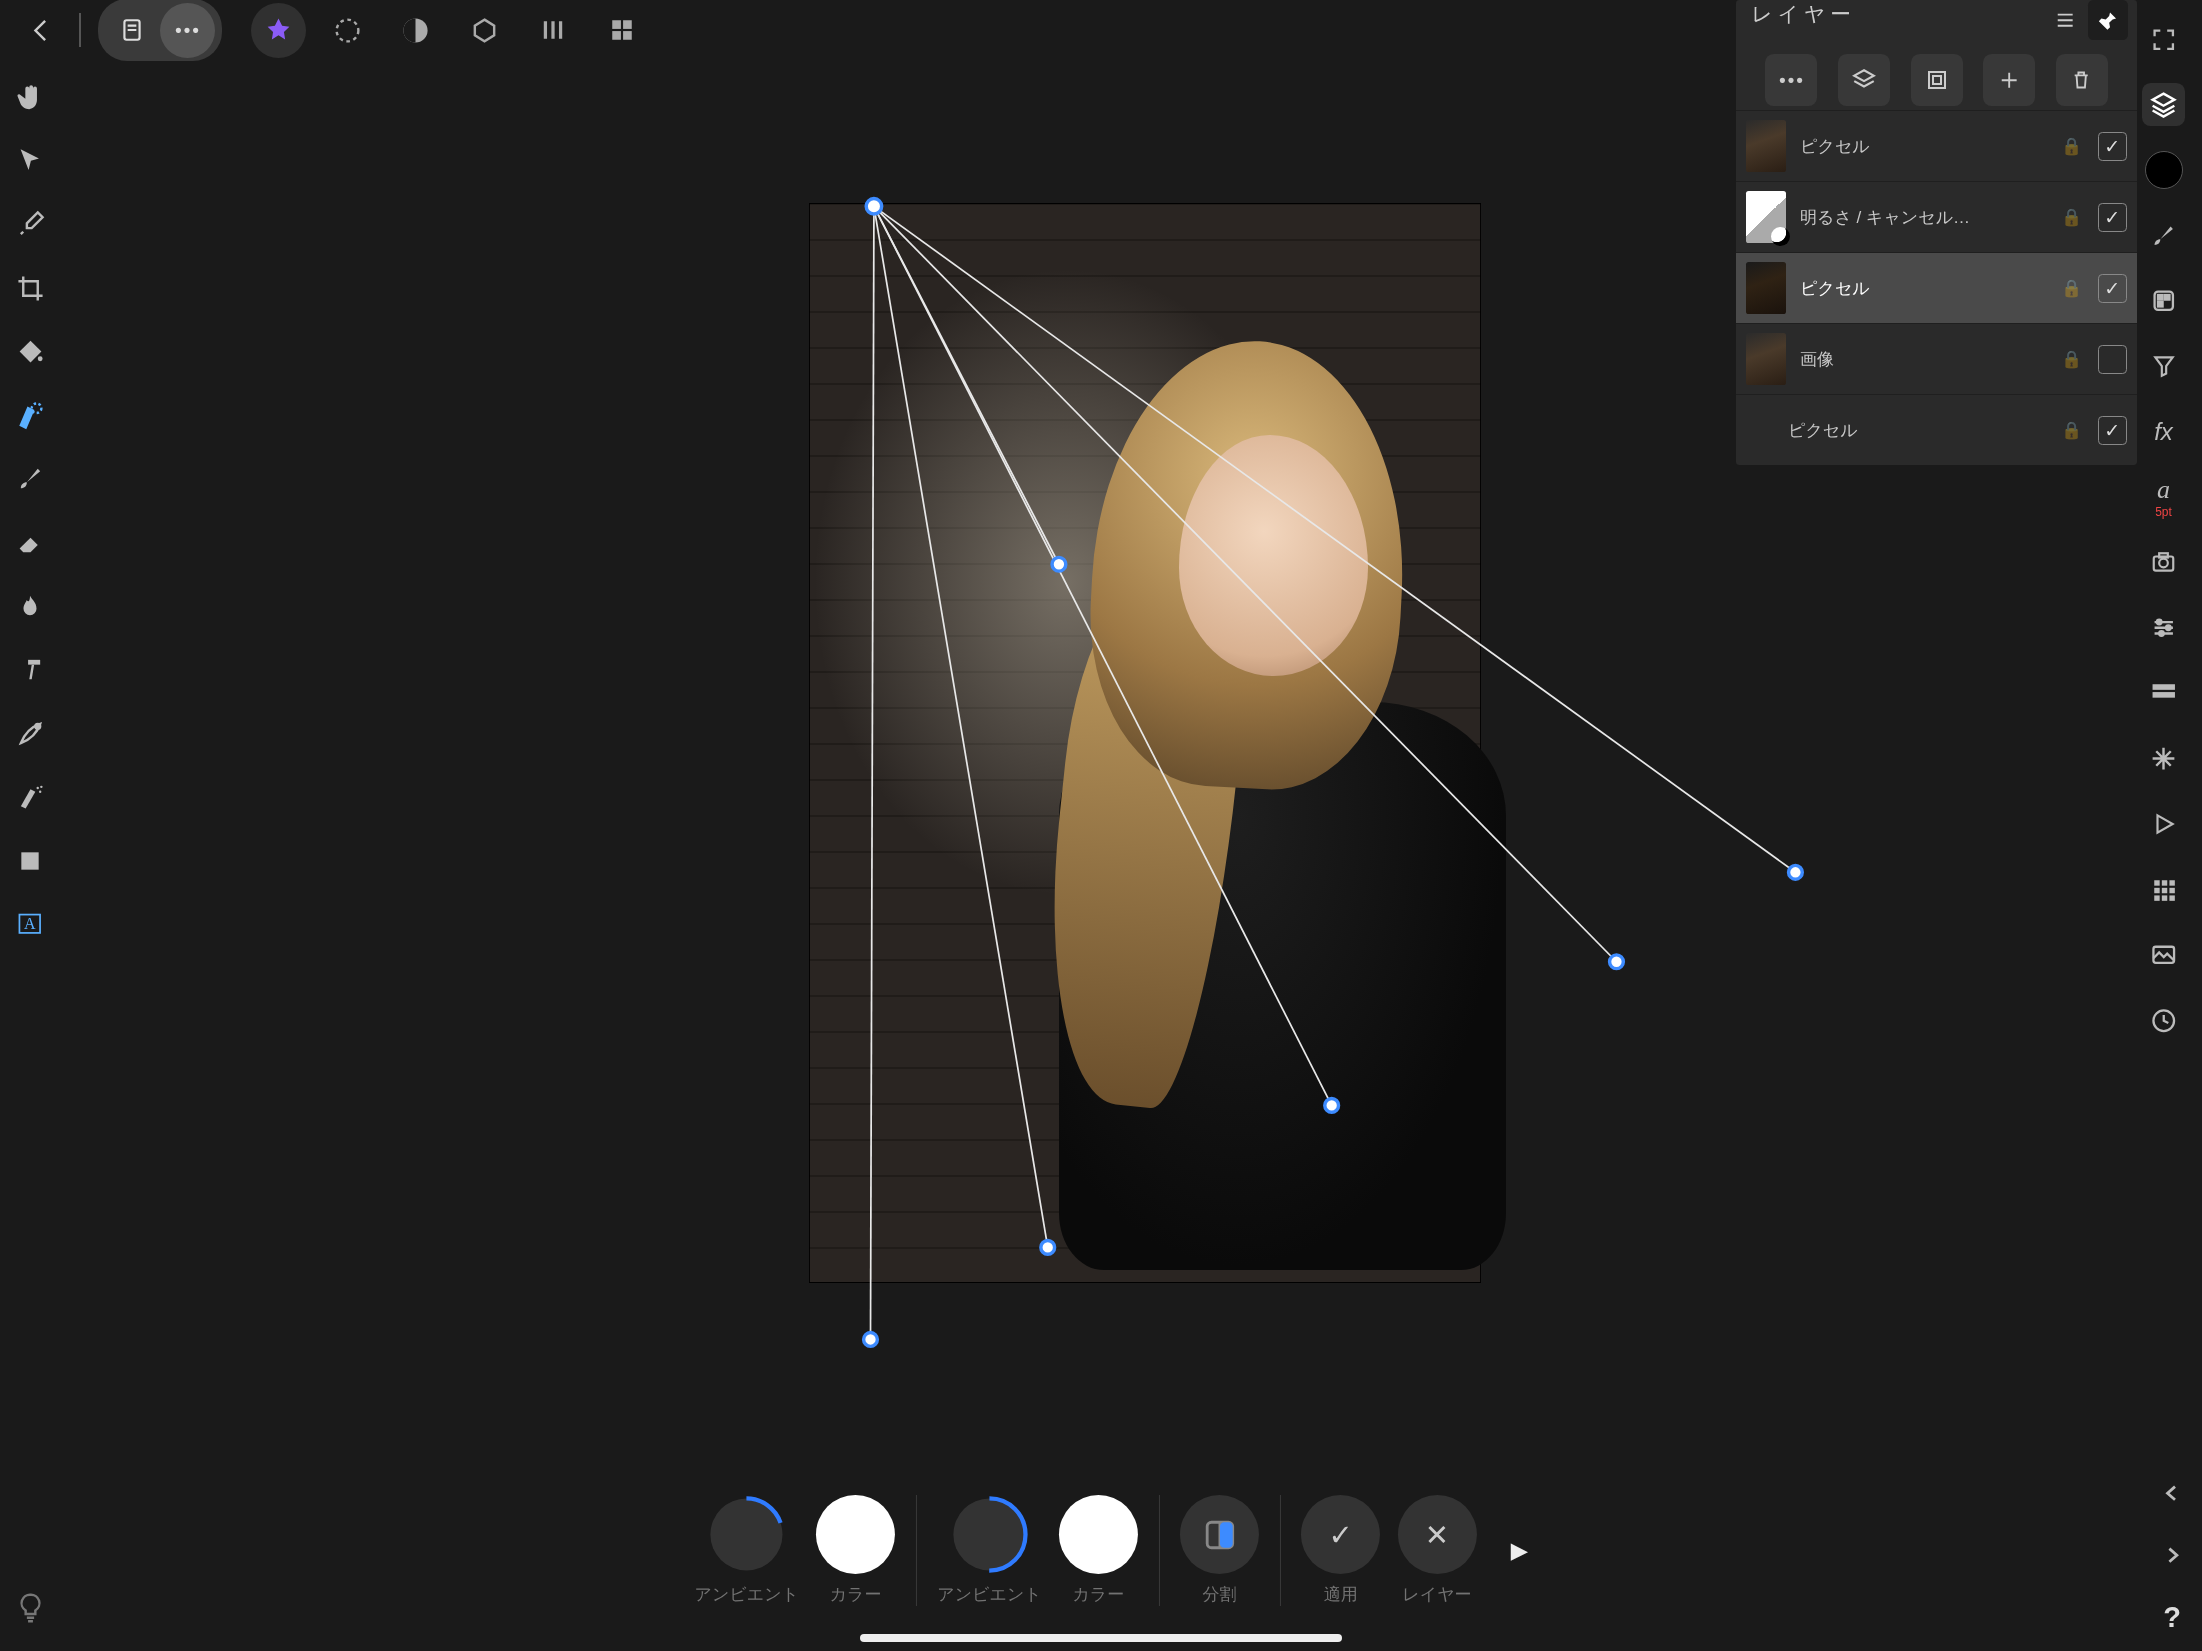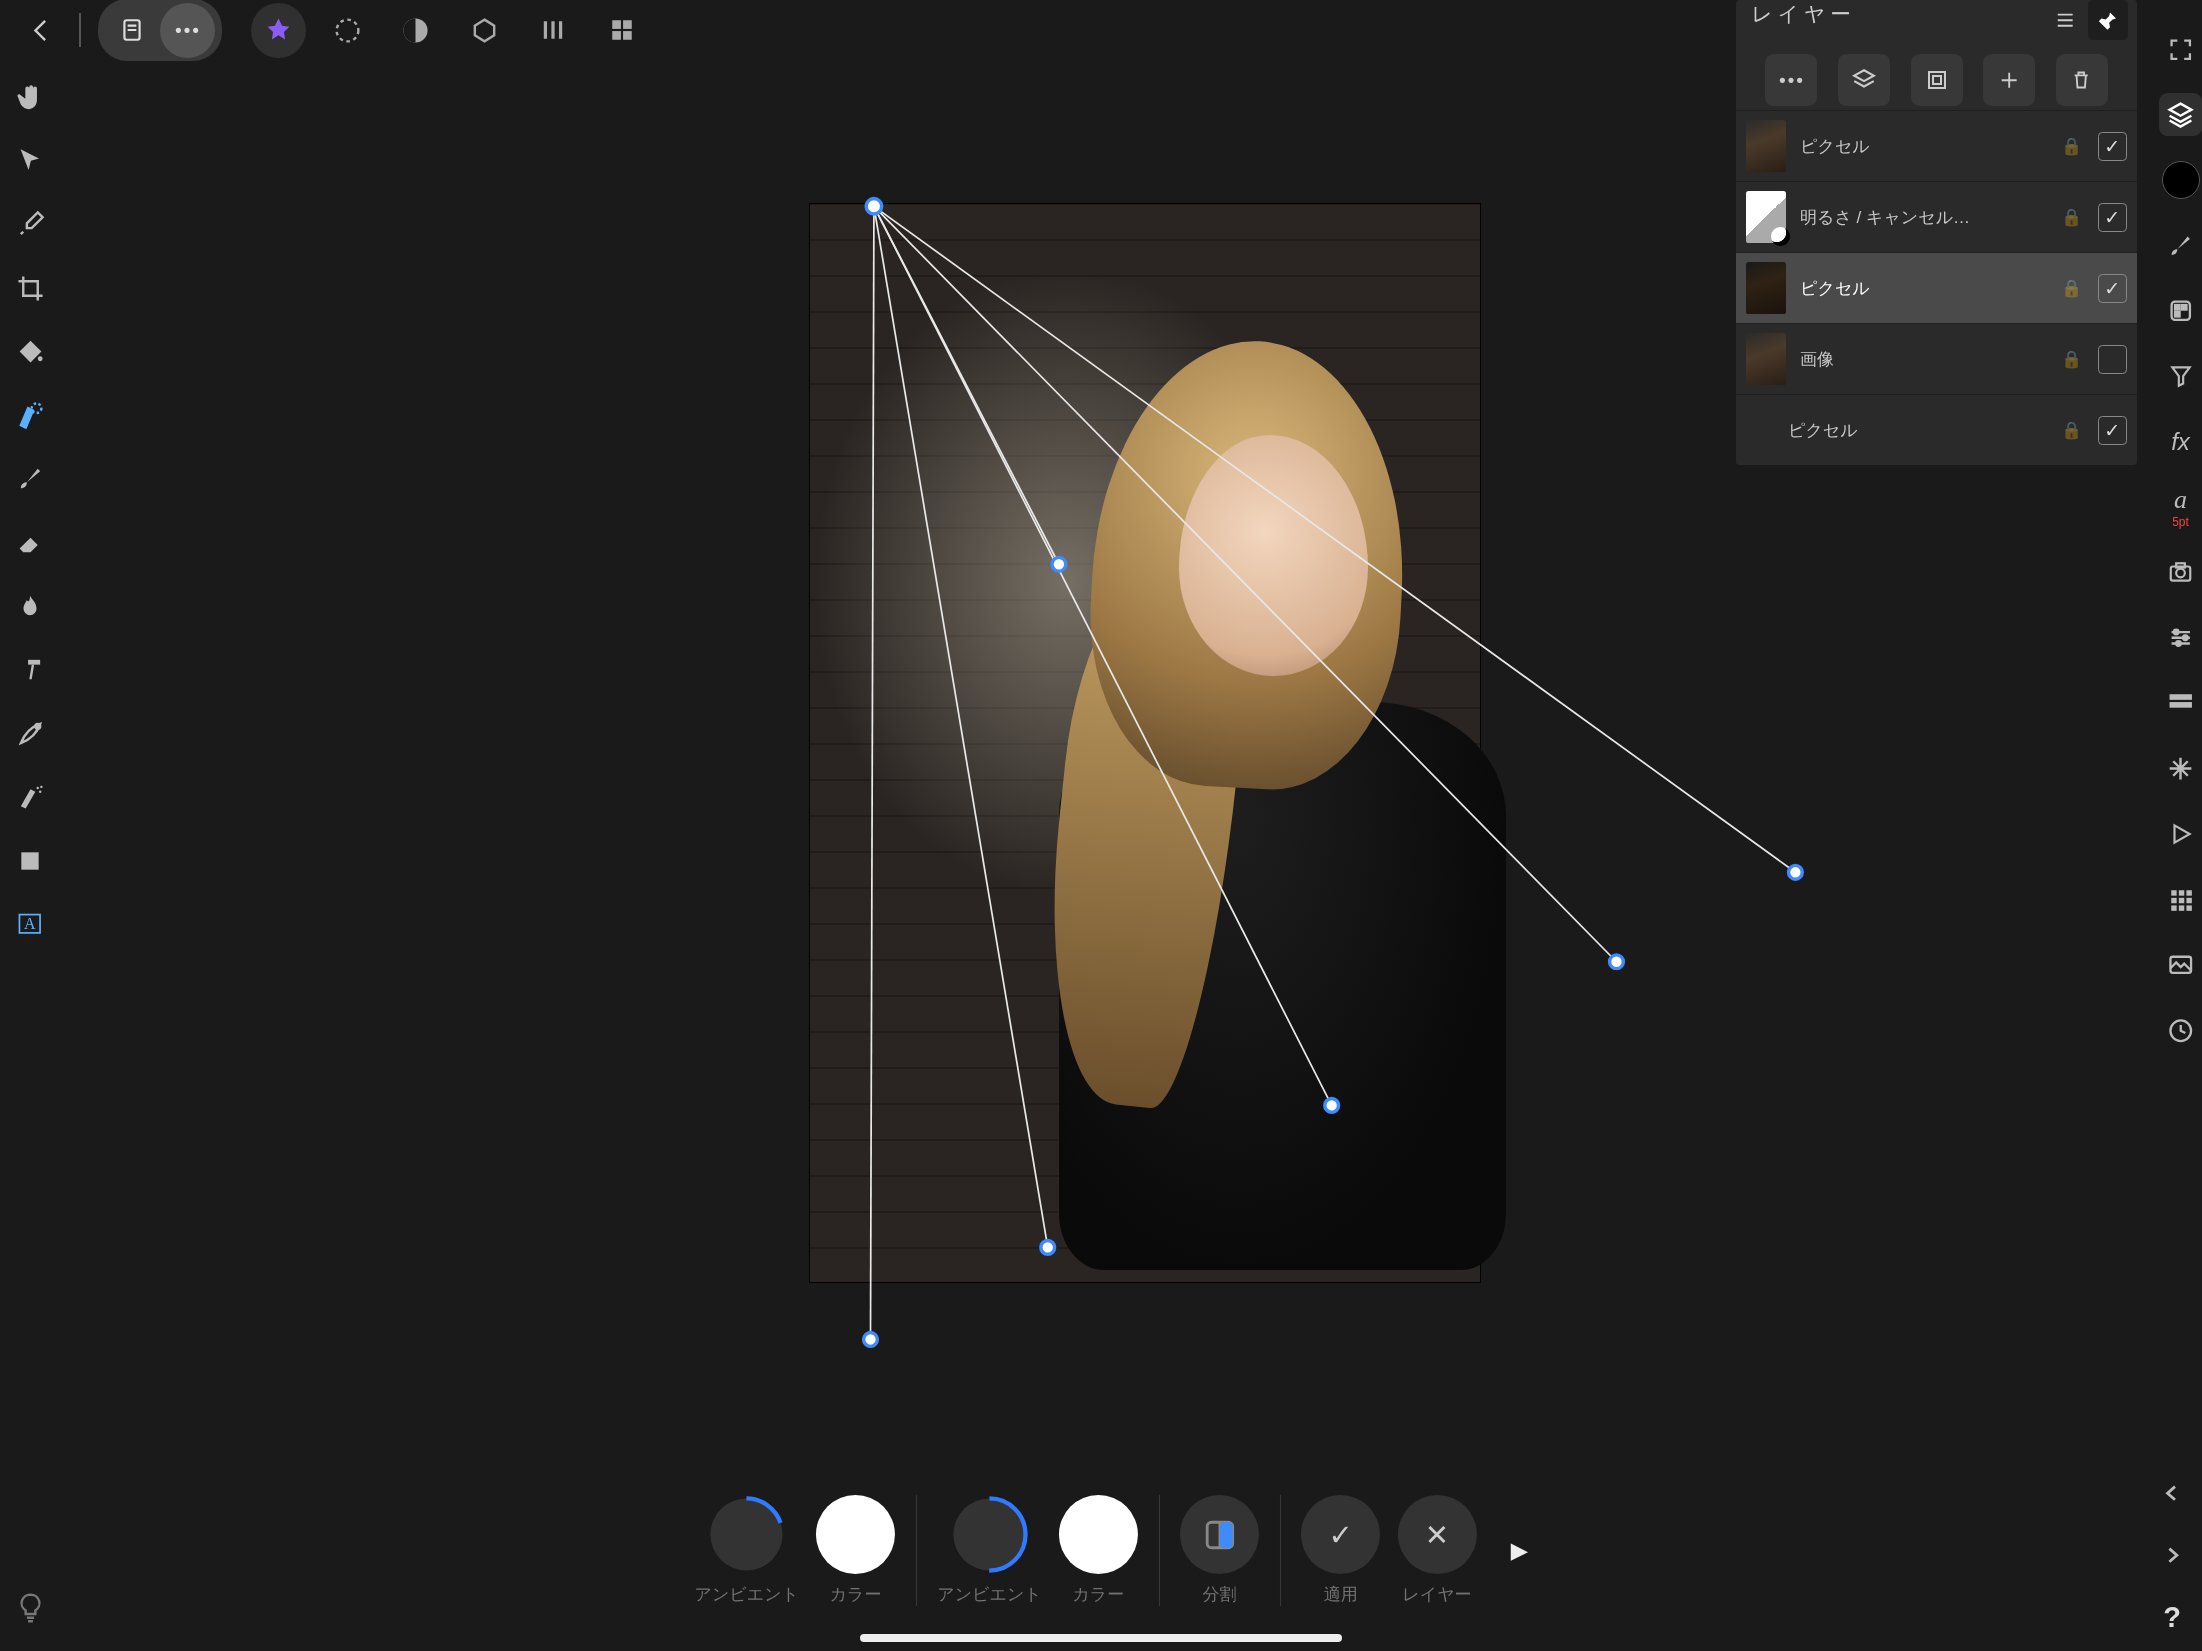--- a/index.html
+++ b/index.html
@@ -12,21 +12,21 @@
   .pill .top-btn{margin:0}
   .divider-v{width:1.7px;height:34px;background:#555;margin:0 6.9px}
   .top-row2{display:flex;margin-left:26px;gap:6.9px}
   .top-row2 .top-btn.active{background:#303030}
 
   
   .lefttools{position:absolute;left:0;top:69px;width:60px;display:flex;flex-direction:column;align-items:center;gap:20.6px;padding-top:6.9px}
   .tool{width:43px;height:43px;display:flex;align-items:center;justify-content:center}
 
   
-  .rightstrip{position:absolute;right:0;top:0;width:60px;display:flex;flex-direction:column;align-items:flex-end;gap:22.4px;padding-top:28px}
+  .rightstrip{position:absolute;right:0;top:0;width:60px;display:flex;flex-direction:column;align-items:flex-start;gap:22.4px;padding-top:18px}
   .rightstrip .tool.active{background:#303030;border-radius:8.6px}
   .rightstrip-bottom{position:absolute;right:0;bottom:12px;width:60px;display:flex;flex-direction:column;align-items:center;gap:19px}
 
   
   .layers{position:absolute;right:65px;top:0;width:401px;background:#2a2a2a;border-radius:3.4px;color:#ccc}
   .layers-header{display:flex;align-items:flex-start;height:50px;padding:0 8.6px 0 15.5px;font-size:20.6px;letter-spacing:5.2px}
   .layers-header .sp{flex:1}
   .lh-btn{width:40px;height:40px;display:flex;align-items:center;justify-content:center;border-radius:5.2px;margin-left:3.4px}
   .lh-btn.active{background:#1e1e1e;color:#fff}
   .layers-toolbar{display:flex;height:60px;justify-content:center;gap:20.6px;align-items:center}

